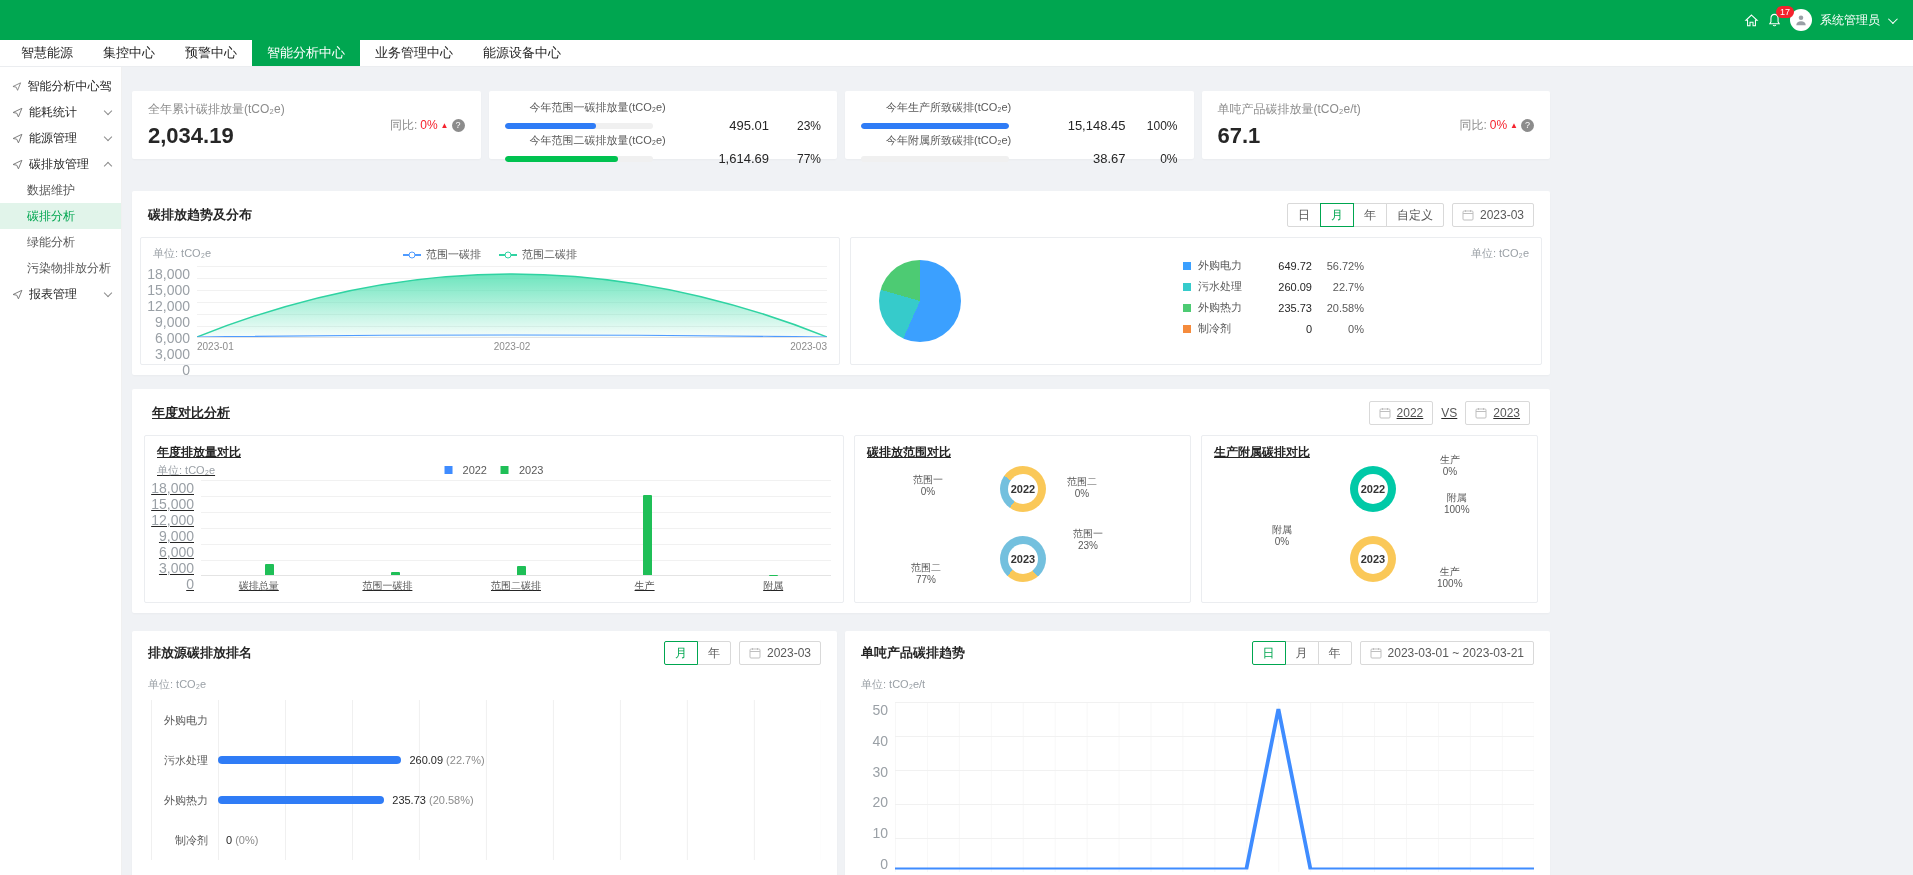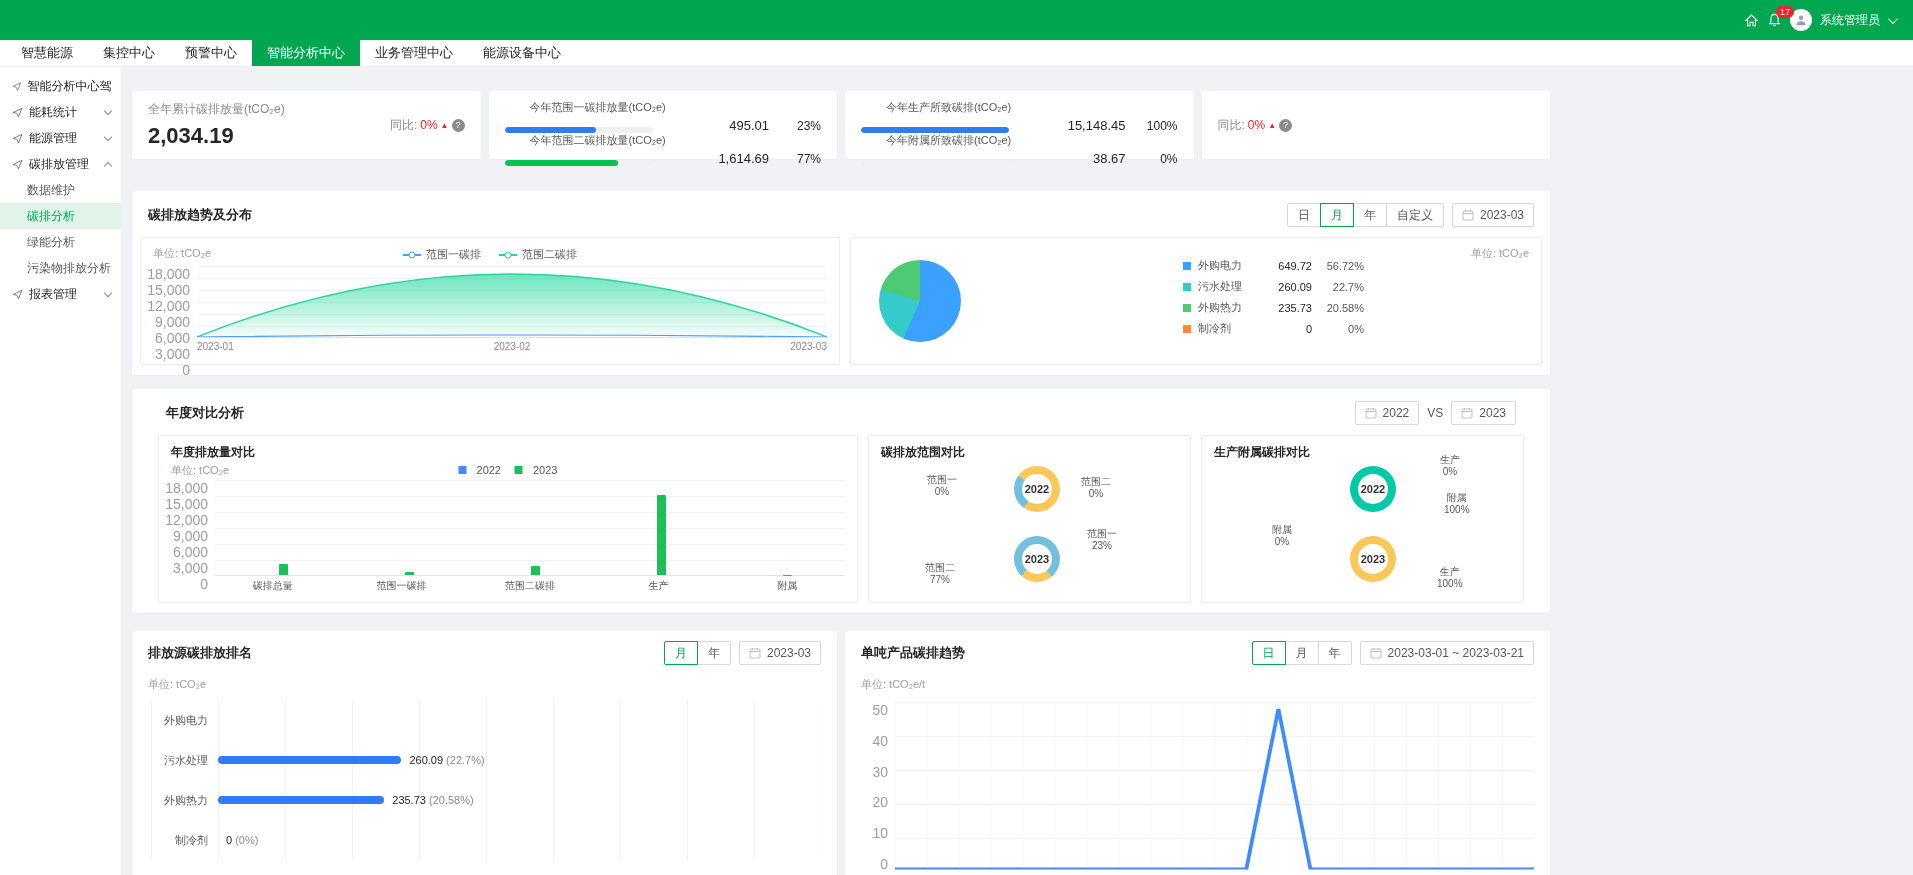--- a/index.html
+++ b/index.html
@@ -40,30 +40,30 @@
   .stat-title { font-size:12px; color:#8c8c8c; }
   .stat-value { font-size:22px; font-weight:700; color:#262626; margin-top:5px; }
   .stat-yoy { display:flex; align-items:center; gap:3px; align-self:center; font-size:12px; }
   .yoy-label { color:#8c8c8c; }
   .yoy-value { color:#f5222d; }
   .yoy-arrow { color:#f5222d; font-size:8px; }
   .info-dot { width:13px; height:13px; border-radius:50%; background:#8c8c8c; color:#fff; display:inline-flex; align-items:center; justify-content:center; font-size:9px; cursor:pointer; }
   .info-dot::after { content:"?"; }
   .stat-multi { flex-direction:column; justify-content:space-between; padding:9px 16px; }
   .mini-title { font-size:11px; color:#595959;margin-left:25px; }
-  .mini-line { display:flex; align-items:flex-end; margin-top:3px; }
+  .mini-line { display:flex; align-items:center; margin-top:3px; }
   .track { width:148px; height:6px; border-radius:3px; background:#f0f0f0; overflow:hidden; flex:none; }
   .fill { height:100%; border-radius:3px; }
   .mini-val { margin-left:auto; font-size:13px; color:#262626; }
   .mini-pct { width:52px; text-align:right; font-size:12px; color:#262626; }
 
   
   .card { background:#fff; border-radius:2px; box-shadow:0 1px 2px rgba(0,0,0,.03); }
   .section-trend { margin-top:32px; padding:10px 8px; }
-  .section-annual { margin-top:14px; padding:10px 26px; }
+  .section-annual { margin-top:14px; padding:10px 12px;text-decoration:underline; }
   .sec-header { display:flex; align-items:center; justify-content:space-between; padding:2px 8px 10px; }
   .sec-title { font-size:13px; font-weight:bold; color:#262626; }
   .controls { display:flex; align-items:center; gap:8px; }
   .seg-group { display:flex; }
   .seg { height:24px; padding:0 10px; font-size:12px; border:1px solid #d9d9d9; background:#fff; color:#595959; margin-left:-1px; cursor:pointer; }
   .seg:first-child { margin-left:0; border-radius:2px 0 0 2px; }
   .seg:last-child { border-radius:0 2px 2px 0; }
   .seg.active { color:#00a650; border-color:#00a650; position:relative; z-index:1; }
   .date-input { height:24px; border:1px solid #d9d9d9; border-radius:2px; display:flex; align-items:center; gap:6px; padding:0 9px; color:#595959; background:#fff; font-size:12px; cursor:pointer; white-space:nowrap; }
   .vs { font-size:12px; color:#595959; }
@@ -279,20 +279,24 @@
               <div class="track">
                   <div class="fill" style="width: 0%; background: rgb(217, 217, 217);"></div>
                 </div>
               <span class="mini-val">38.67</span>
               <span class="mini-pct">0%</span>
             </div>
           </div>
         </div>
 
         <div class="stat-card">
+          <div>
+            <div class="stat-title">单吨产品碳排放量(tCO₂e/t)</div>
+            <div class="stat-value">67.1</div>
+          </div>
           <div class="stat-yoy">
             <span class="yoy-label">同比:</span>
             <span class="yoy-value">0%</span>
             <span class="yoy-arrow">▲</span>
             <span class="info-dot"></span>
           </div>
         </div>
       </div>
 
       <section class="card section-trend">

